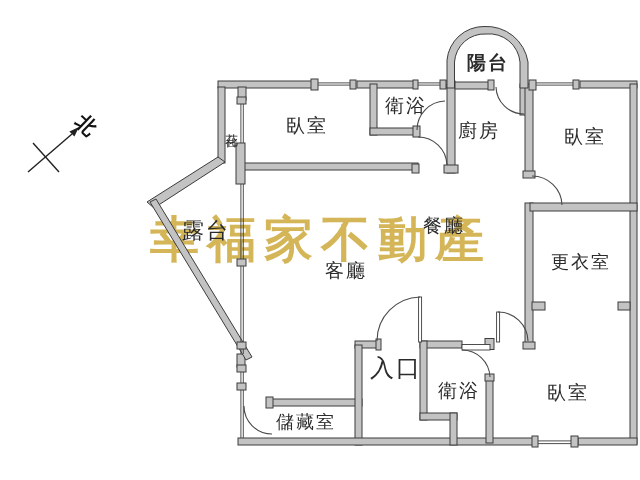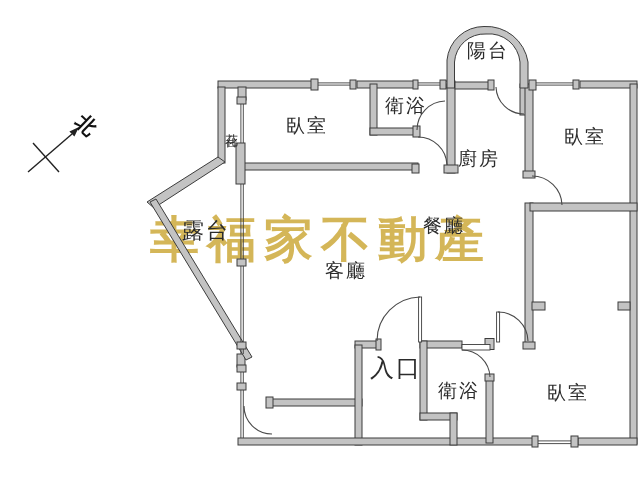--- a/index.html
+++ b/index.html
@@ -124,23 +124,25 @@
       <line class="cmp" x1="33" y1="143" x2="59" y2="172"></line>
       <line class="cmp" x1="28" y1="172" x2="72" y2="134"></line>
       <polygon points="79,127 74.4,136.6 69.4,131.6" fill="#222"></polygon>
     </g>
   </svg>
 
   <span class="room-label" style="left:206px;top:221px;font-size:22px;margin-top:10px;">露台</span>
   <span class="room-label v-label" style="left:231px;top:124px;font-size:13px;">花台</span>
   <span class="room-label" style="left:307px;top:126px;font-size:19px;">臥室</span>
   <span class="room-label" style="left:406px;top:106px;font-size:19px;">衛浴</span>
-  <span class="room-label" style="left:488px;top:51px;font-size:19px;">陽台</span>
-  <span class="room-label" style="left:479px;top:131px;font-size:19px;margin-top:28px;">廚房</span>
+  <span class="room-label" style="left:488px;top:63px;font-size:19px;font-weight:bold;">陽台</span>
+  <span class="room-label" style="left:479px;top:131px;font-size:19px;">廚房</span>
   <span class="room-label" style="left:585px;top:137px;font-size:19px;">臥室</span>
   <span class="room-label" style="left:444px;top:226px;font-size:19px;">餐廳</span>
   <span class="room-label" style="left:346px;top:271px;font-size:19px;font-family:Liberation Serif, serif;">客廳</span>
+  <span class="room-label" style="left:581px;top:262px;font-size:18px;">更衣室</span>
   <span class="room-label" style="left:396px;top:368px;font-size:24px;">入口</span>
   <span class="room-label" style="left:459px;top:391px;font-size:19px;">衛浴</span>
   <span class="room-label" style="left:568px;top:393px;font-size:19px;">臥室</span>
+  <span class="room-label" style="left:306px;top:422px;font-size:18px;">儲藏室</span>
 
   <span id="north-label" style="left:86px;top:125px;font-size:20px;">北</span>
 </div>
 
 </body></html>

